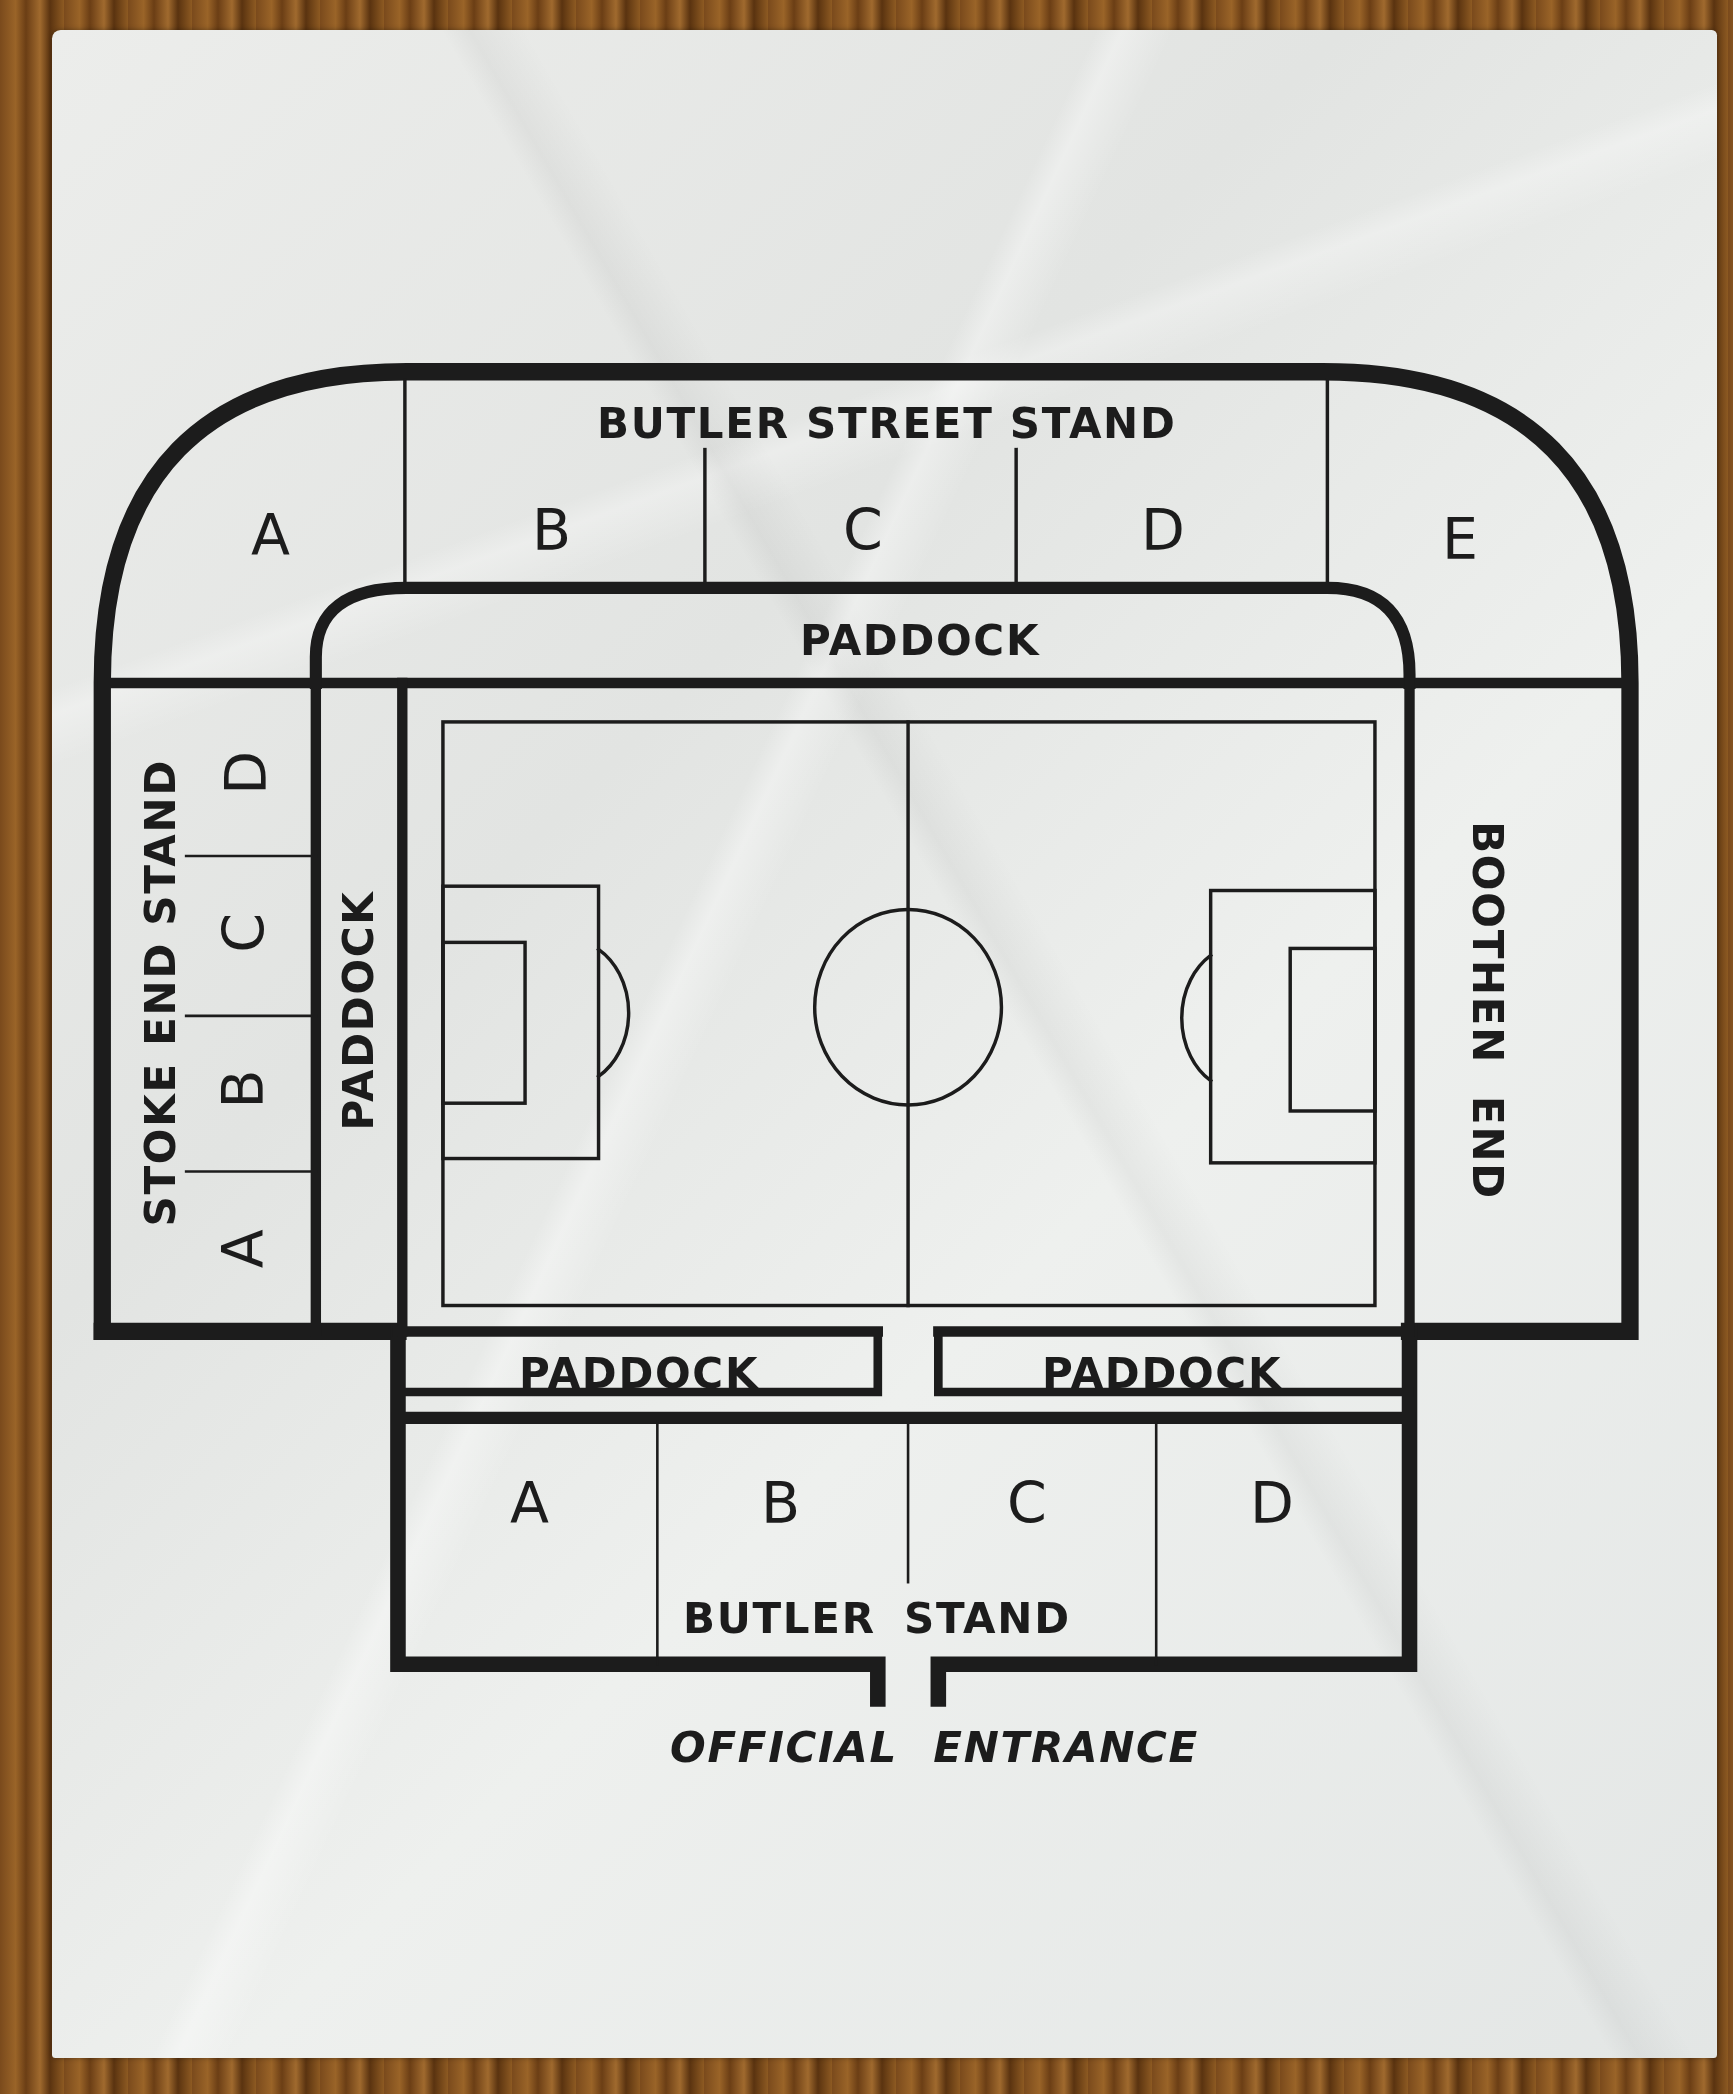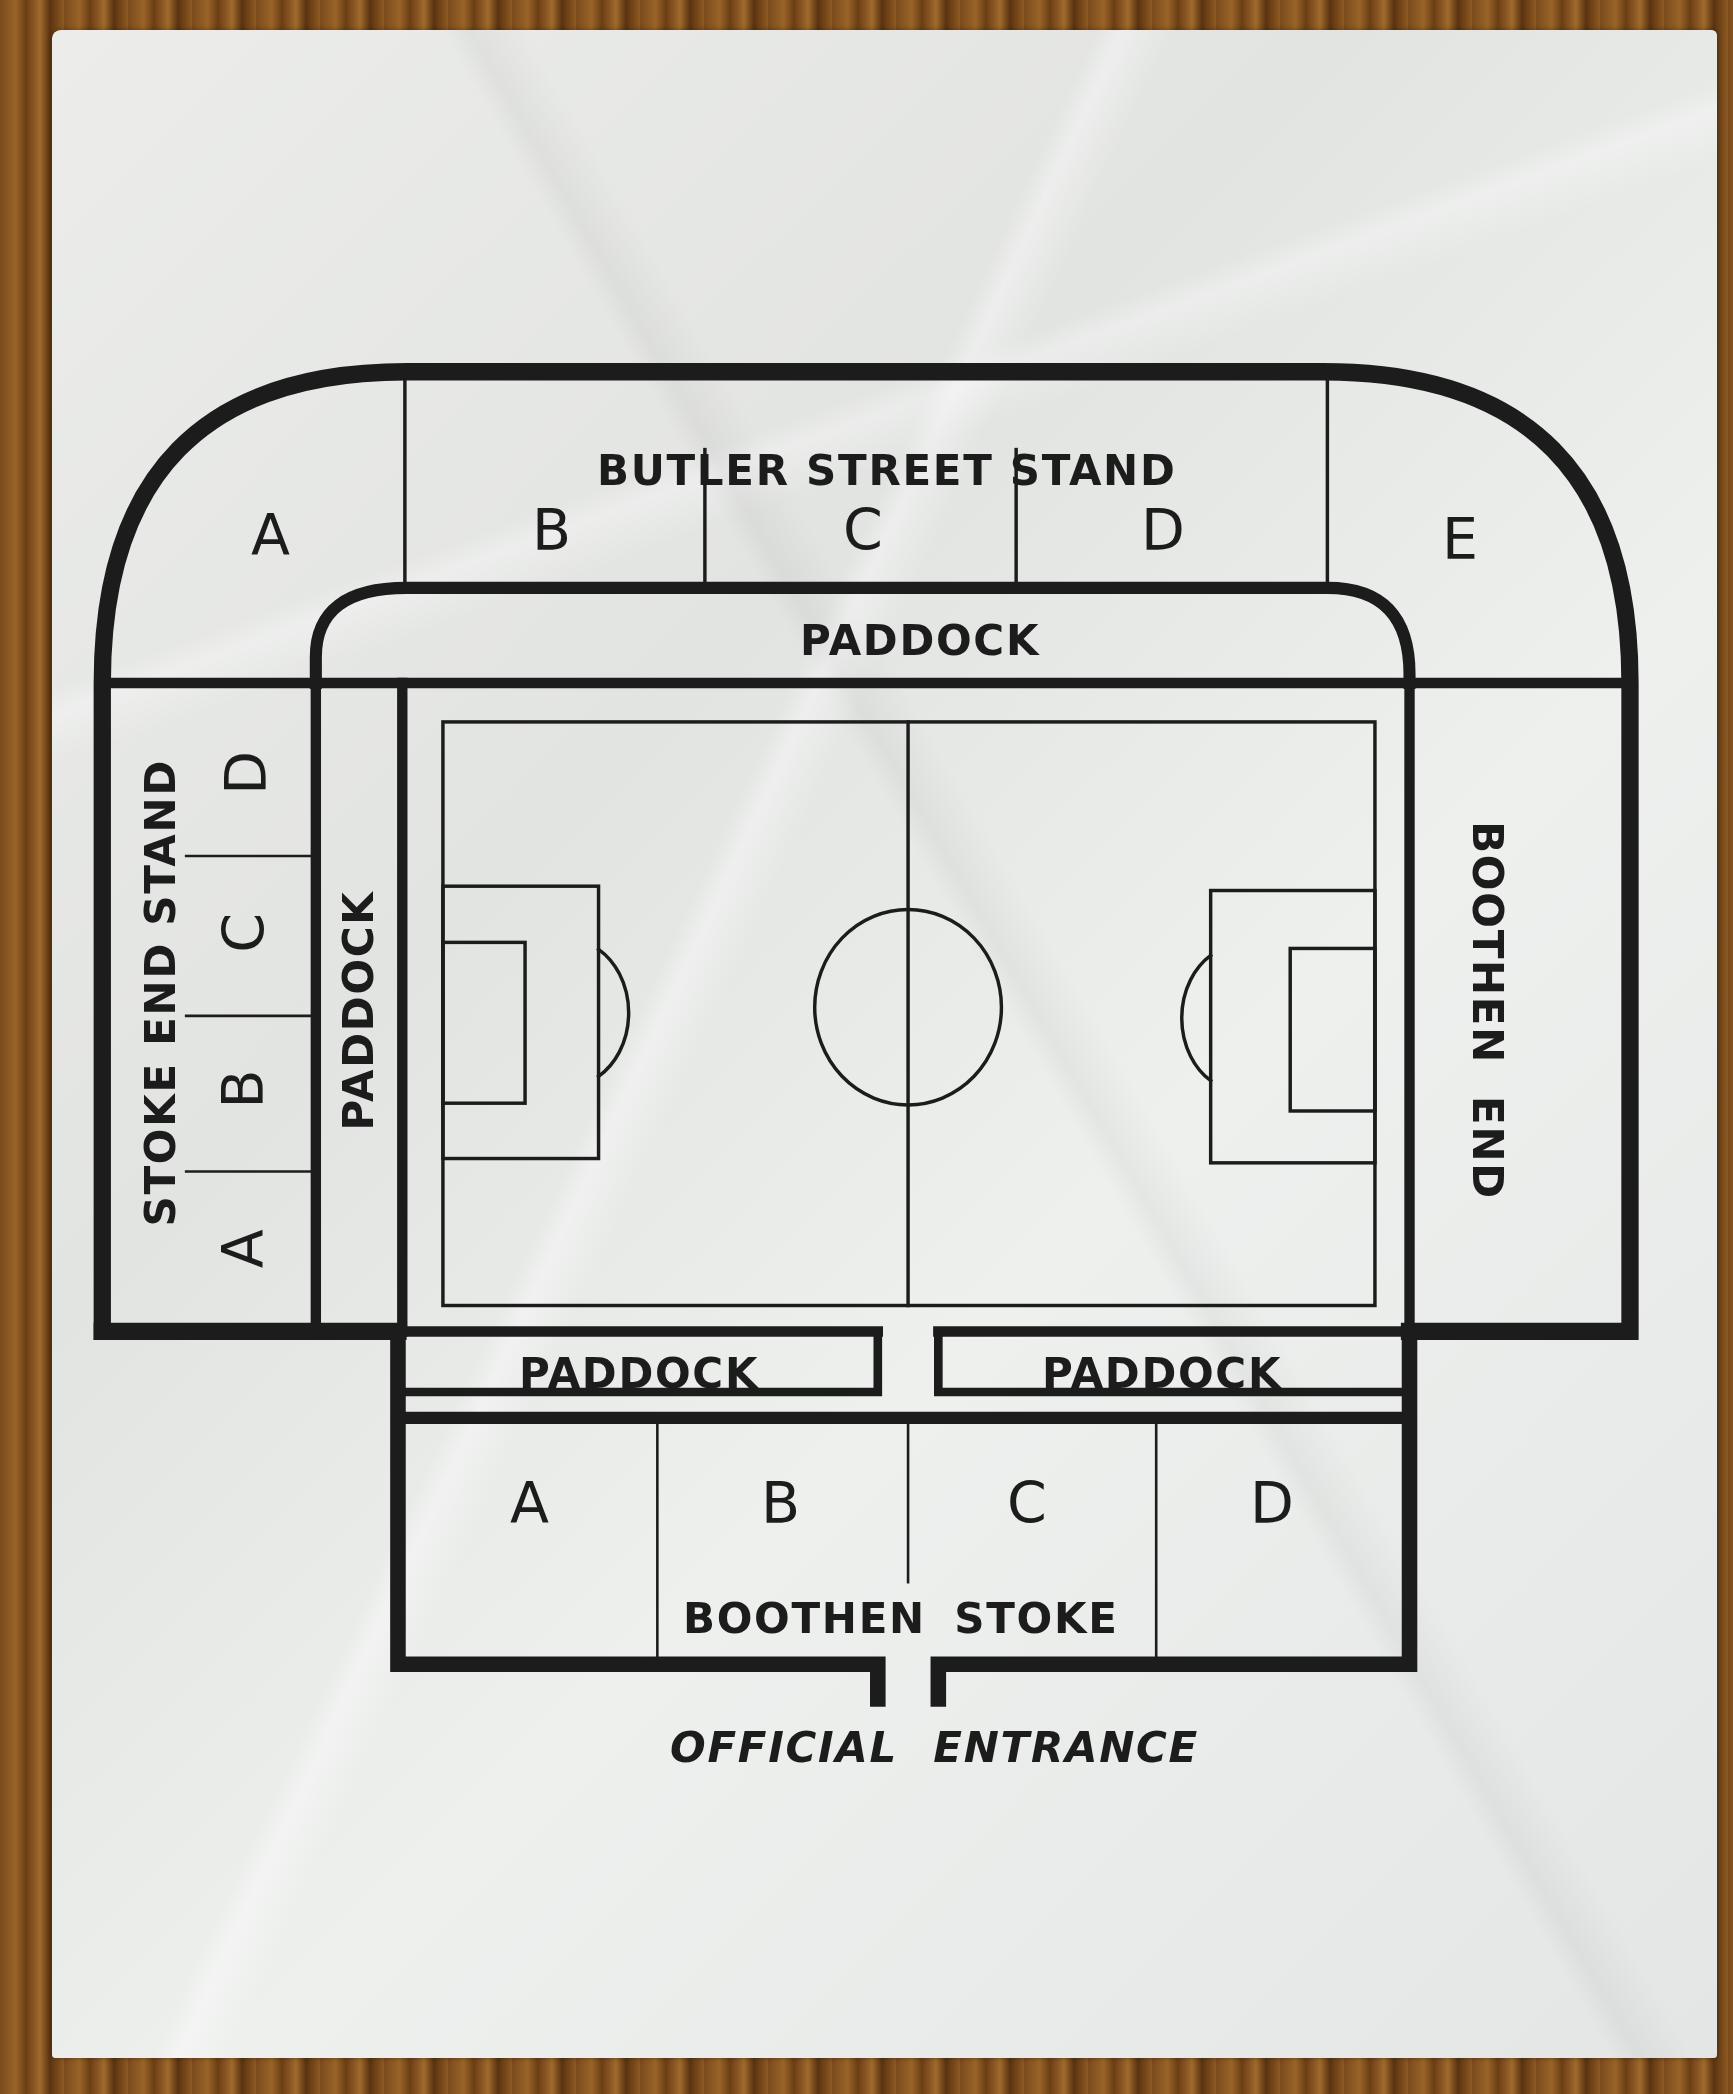--- a/index.html
+++ b/index.html
@@ -77,21 +77,21 @@
       <rect x="512" y="1090" width="95" height="186"></rect>
       <path d="M692 1098 A70 85 0 0 1 692 1245"></path>
 
       <rect x="1400" y="1030" width="190" height="315"></rect>
       <rect x="1492" y="1097" width="98" height="188"></rect>
       <path d="M1400 1105 A70 85 0 0 0 1400 1250"></path>
     </g>
   </g>
 </svg>
 
-<div class="lbl stand" style="left:597px; top:399px;margin-top:47px;">BUTLER STREET STAND</div>
+<div class="lbl stand" style="left:597px; top:399px;">BUTLER STREET STAND</div>
 <div class="lbl sec" style="left:251px; top:502px;">A</div>
 <div class="lbl sec" style="left:532px; top:497px;">B</div>
 <div class="lbl sec" style="left:843px; top:497px;">C</div>
 <div class="lbl sec" style="left:1141px; top:497px;">D</div>
 <div class="lbl sec" style="left:1442px; top:506px;">E</div>
 <div class="lbl stand" style="left:800px; top:616px;">PADDOCK</div>
 
 <div class="lbl stand vert" style="left:-56px; top:986px; width:432px; text-align:center; transform:rotate(-90deg);">STOKE END STAND</div>
 <div class="lbl sec vert" style="left:223px; top:1215px; transform:rotate(-90deg);">A</div>
 <div class="lbl sec vert" style="left:223px; top:1055px; transform:rotate(-90deg);">B</div>
@@ -101,16 +101,16 @@
 
 <div class="lbl stand vert" style="left:1288px; top:986px; width:398px; text-align:center; transform:rotate(90deg); word-spacing:15.6px;">BOOTHEN END</div>
 
 <div class="lbl stand" style="left:519px; top:1349px;">PADDOCK</div>
 <div class="lbl stand" style="left:1042px; top:1349px;">PADDOCK</div>
 
 <div class="lbl sec" style="left:510px; top:1470px;">A</div>
 <div class="lbl sec" style="left:761px; top:1470px;">B</div>
 <div class="lbl sec" style="left:1007px; top:1470px;">C</div>
 <div class="lbl sec" style="left:1250px; top:1470px;">D</div>
-<div class="lbl stand" style="left:683px; top:1594px; word-spacing:12px;">BOOTHEN STOKE</div>
+<div class="lbl stand" style="left:683px; top:1594px; word-spacing:12px;">BUTLER STAND</div>
 
 <div class="lbl stand" style="left:670px; top:1723px; word-spacing:19px;font-style:italic;">OFFICIAL ENTRANCE</div>
 
 
 </body></html>

